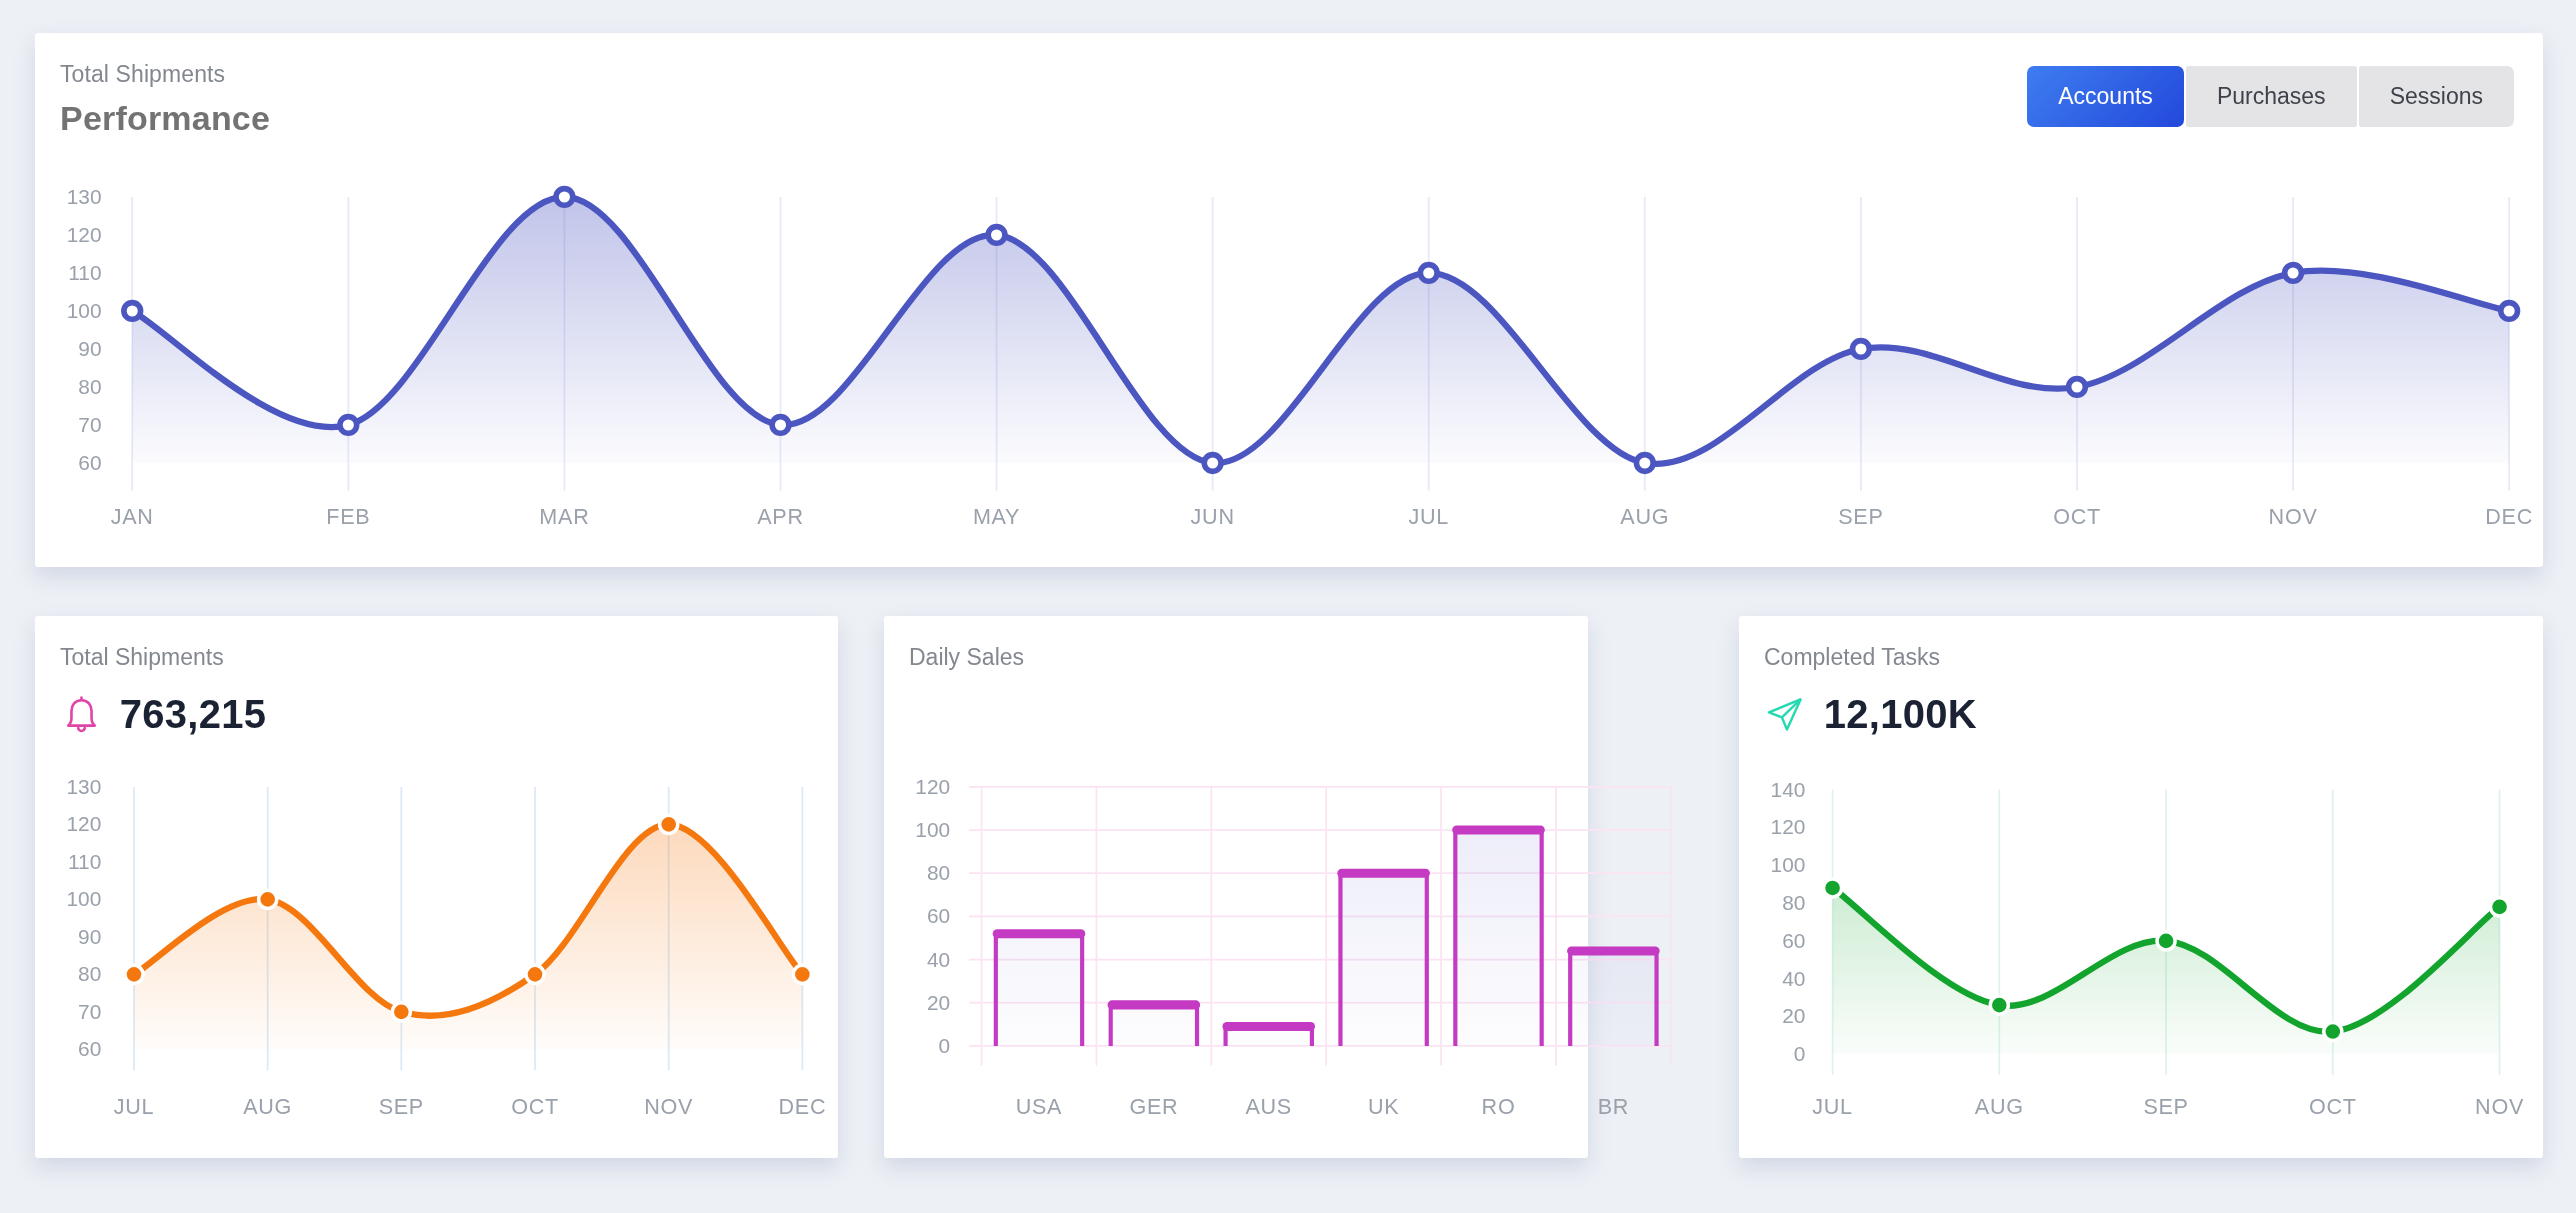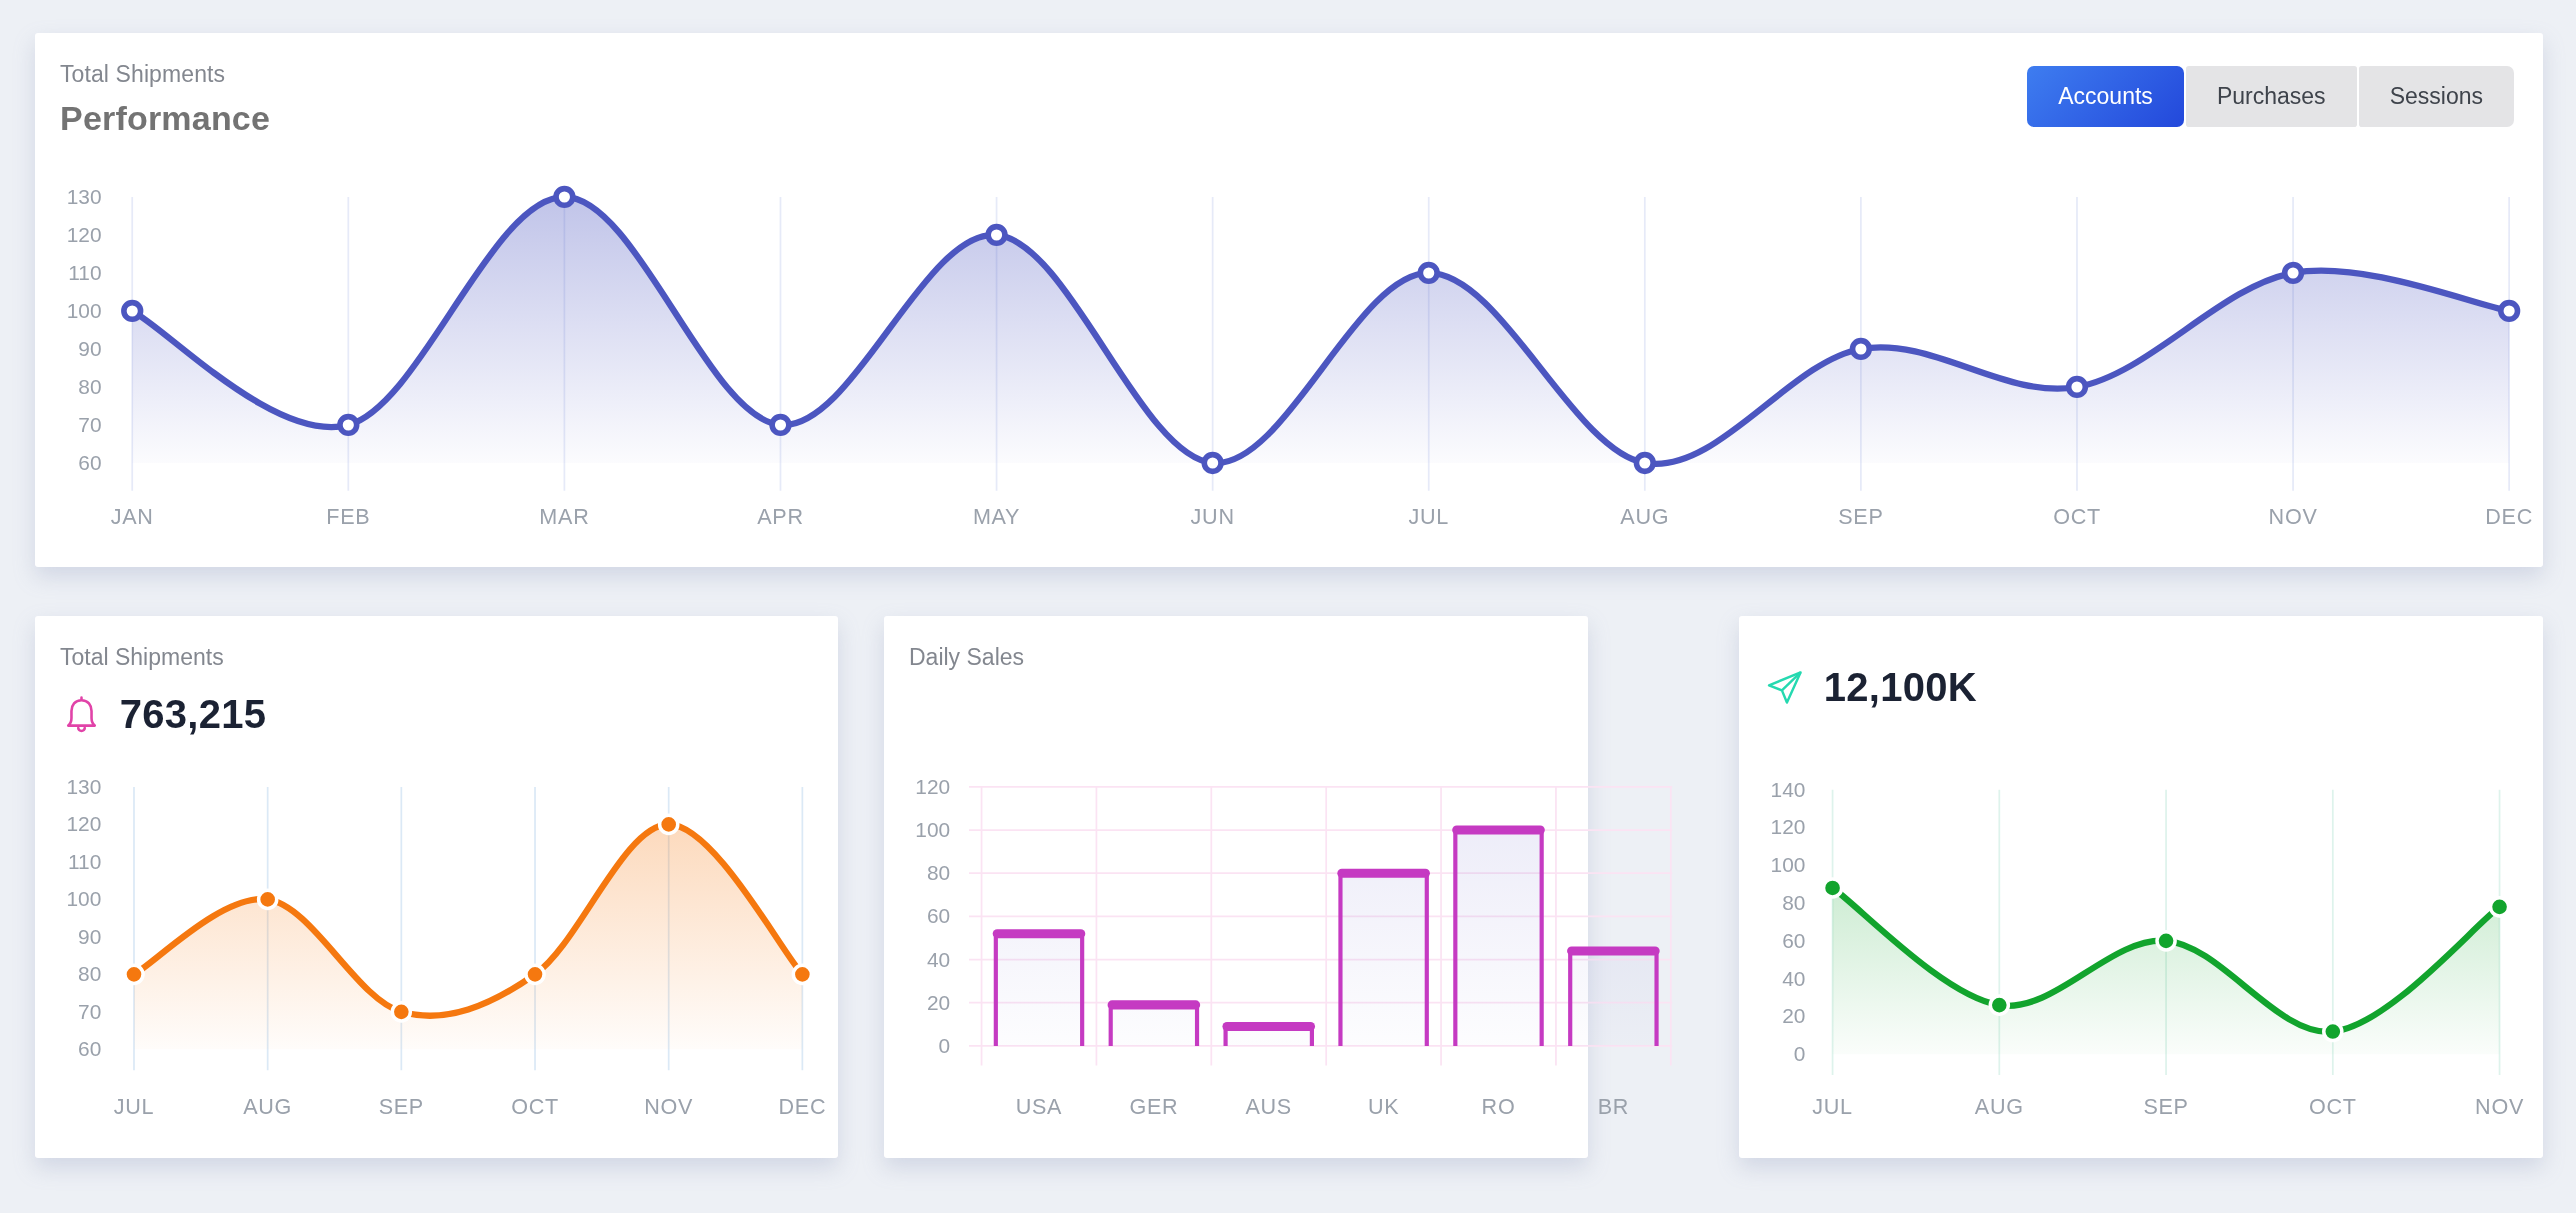--- a/index.html
+++ b/index.html
@@ -233,20 +233,21 @@
         <path d="M800.5,402 L800.5,92 L924.5,92 L924.5,402" fill="url(#g-daily-sales)" stroke="#c53ac2" stroke-width="6"></path>
         <line x1="802.5" y1="92" x2="922.5" y2="92" stroke="#c53ac2" stroke-width="13" stroke-linecap="round"></line>
         <path d="M965.5,402 L965.5,265.6 L1089.5,265.6 L1089.5,402" fill="url(#g-daily-sales)" stroke="#c53ac2" stroke-width="6"></path>
         <line x1="967.5" y1="265.6" x2="1087.5" y2="265.6" stroke="#c53ac2" stroke-width="13" stroke-linecap="round"></line>
       </svg>
     </div>
 </div>
 
 <div class="card stat-card c3">
   <div class="card-head">
+    <div class="stat-label">Completed Tasks</div>
     <div class="stat-row">
       <svg class="stat-icon icon-plane" viewBox="0 0 60 60">
         <path d="M51 9 L7 27 L25 34 L32 51 L51 9 Z" fill="none" stroke="currentColor" stroke-width="3.4" stroke-linejoin="round"></path>
         <path d="M25 34 L51 9" fill="none" stroke="currentColor" stroke-width="3.4" stroke-linejoin="round"></path>
       </svg>
       <div class="stat-value">12,100K</div>
     </div>
   </div>
   <div class="chart chart-small">
       <svg width="776" height="369" viewBox="0 0 1114 530">

